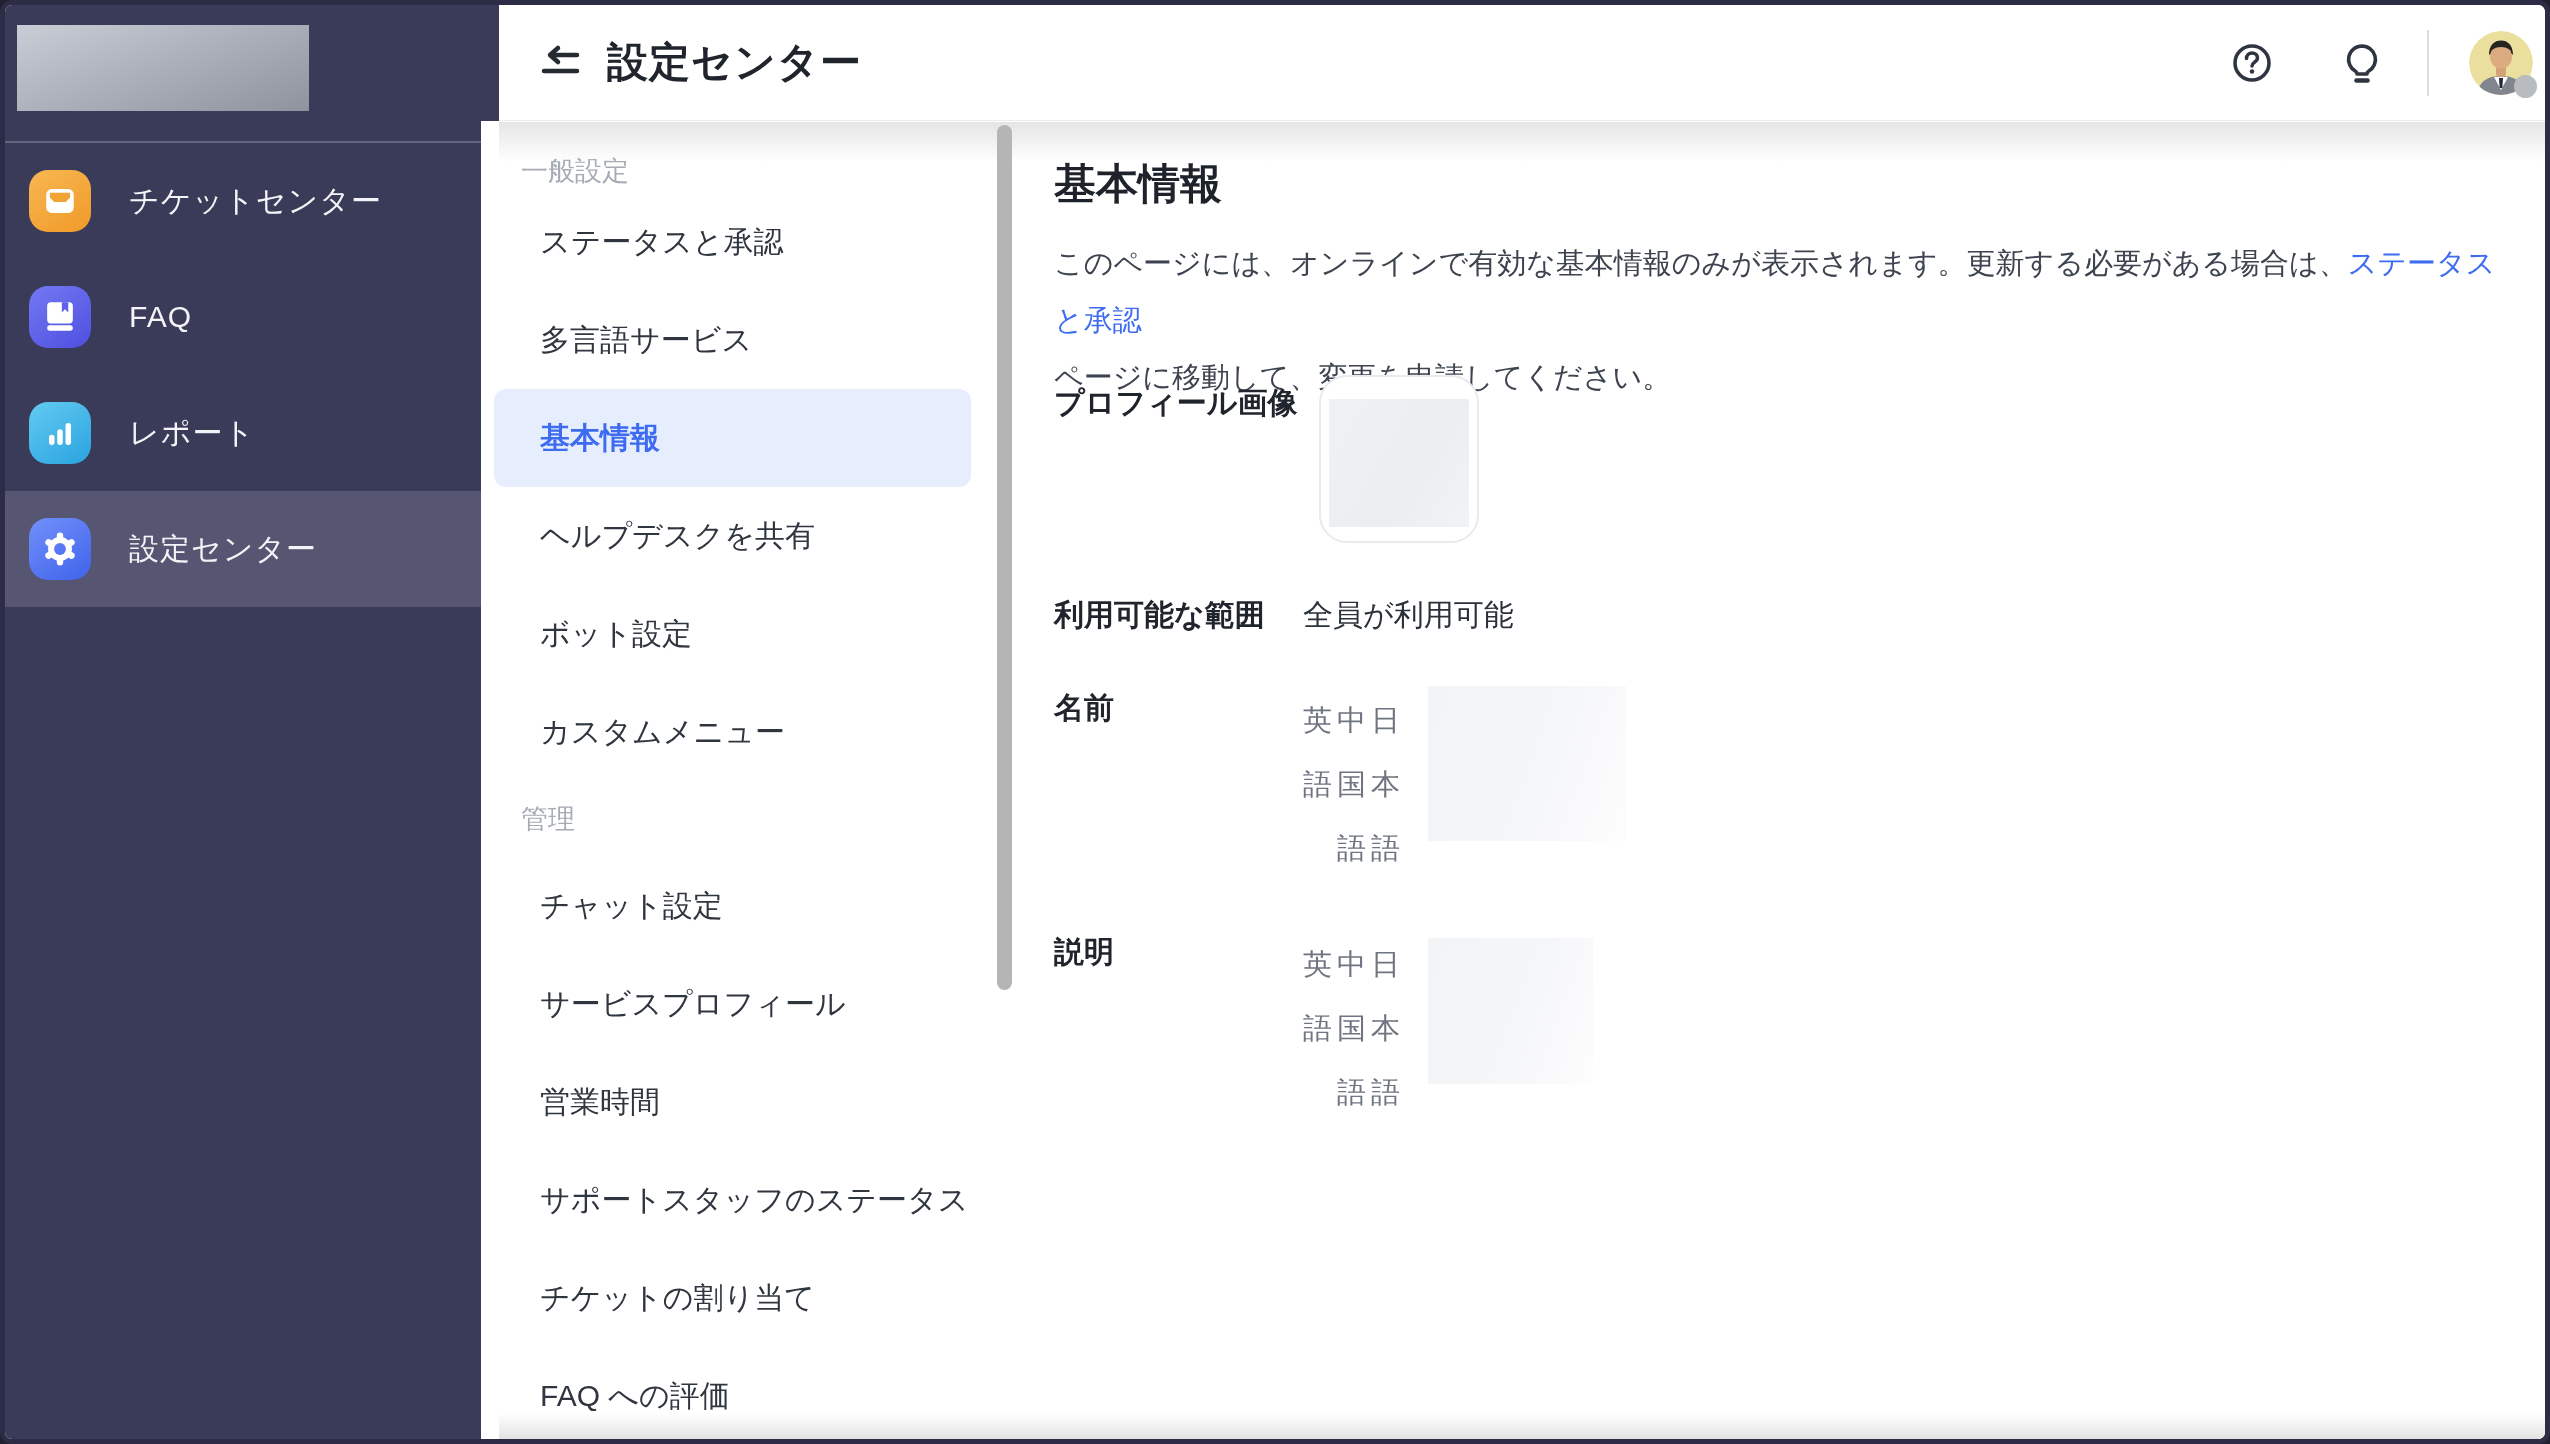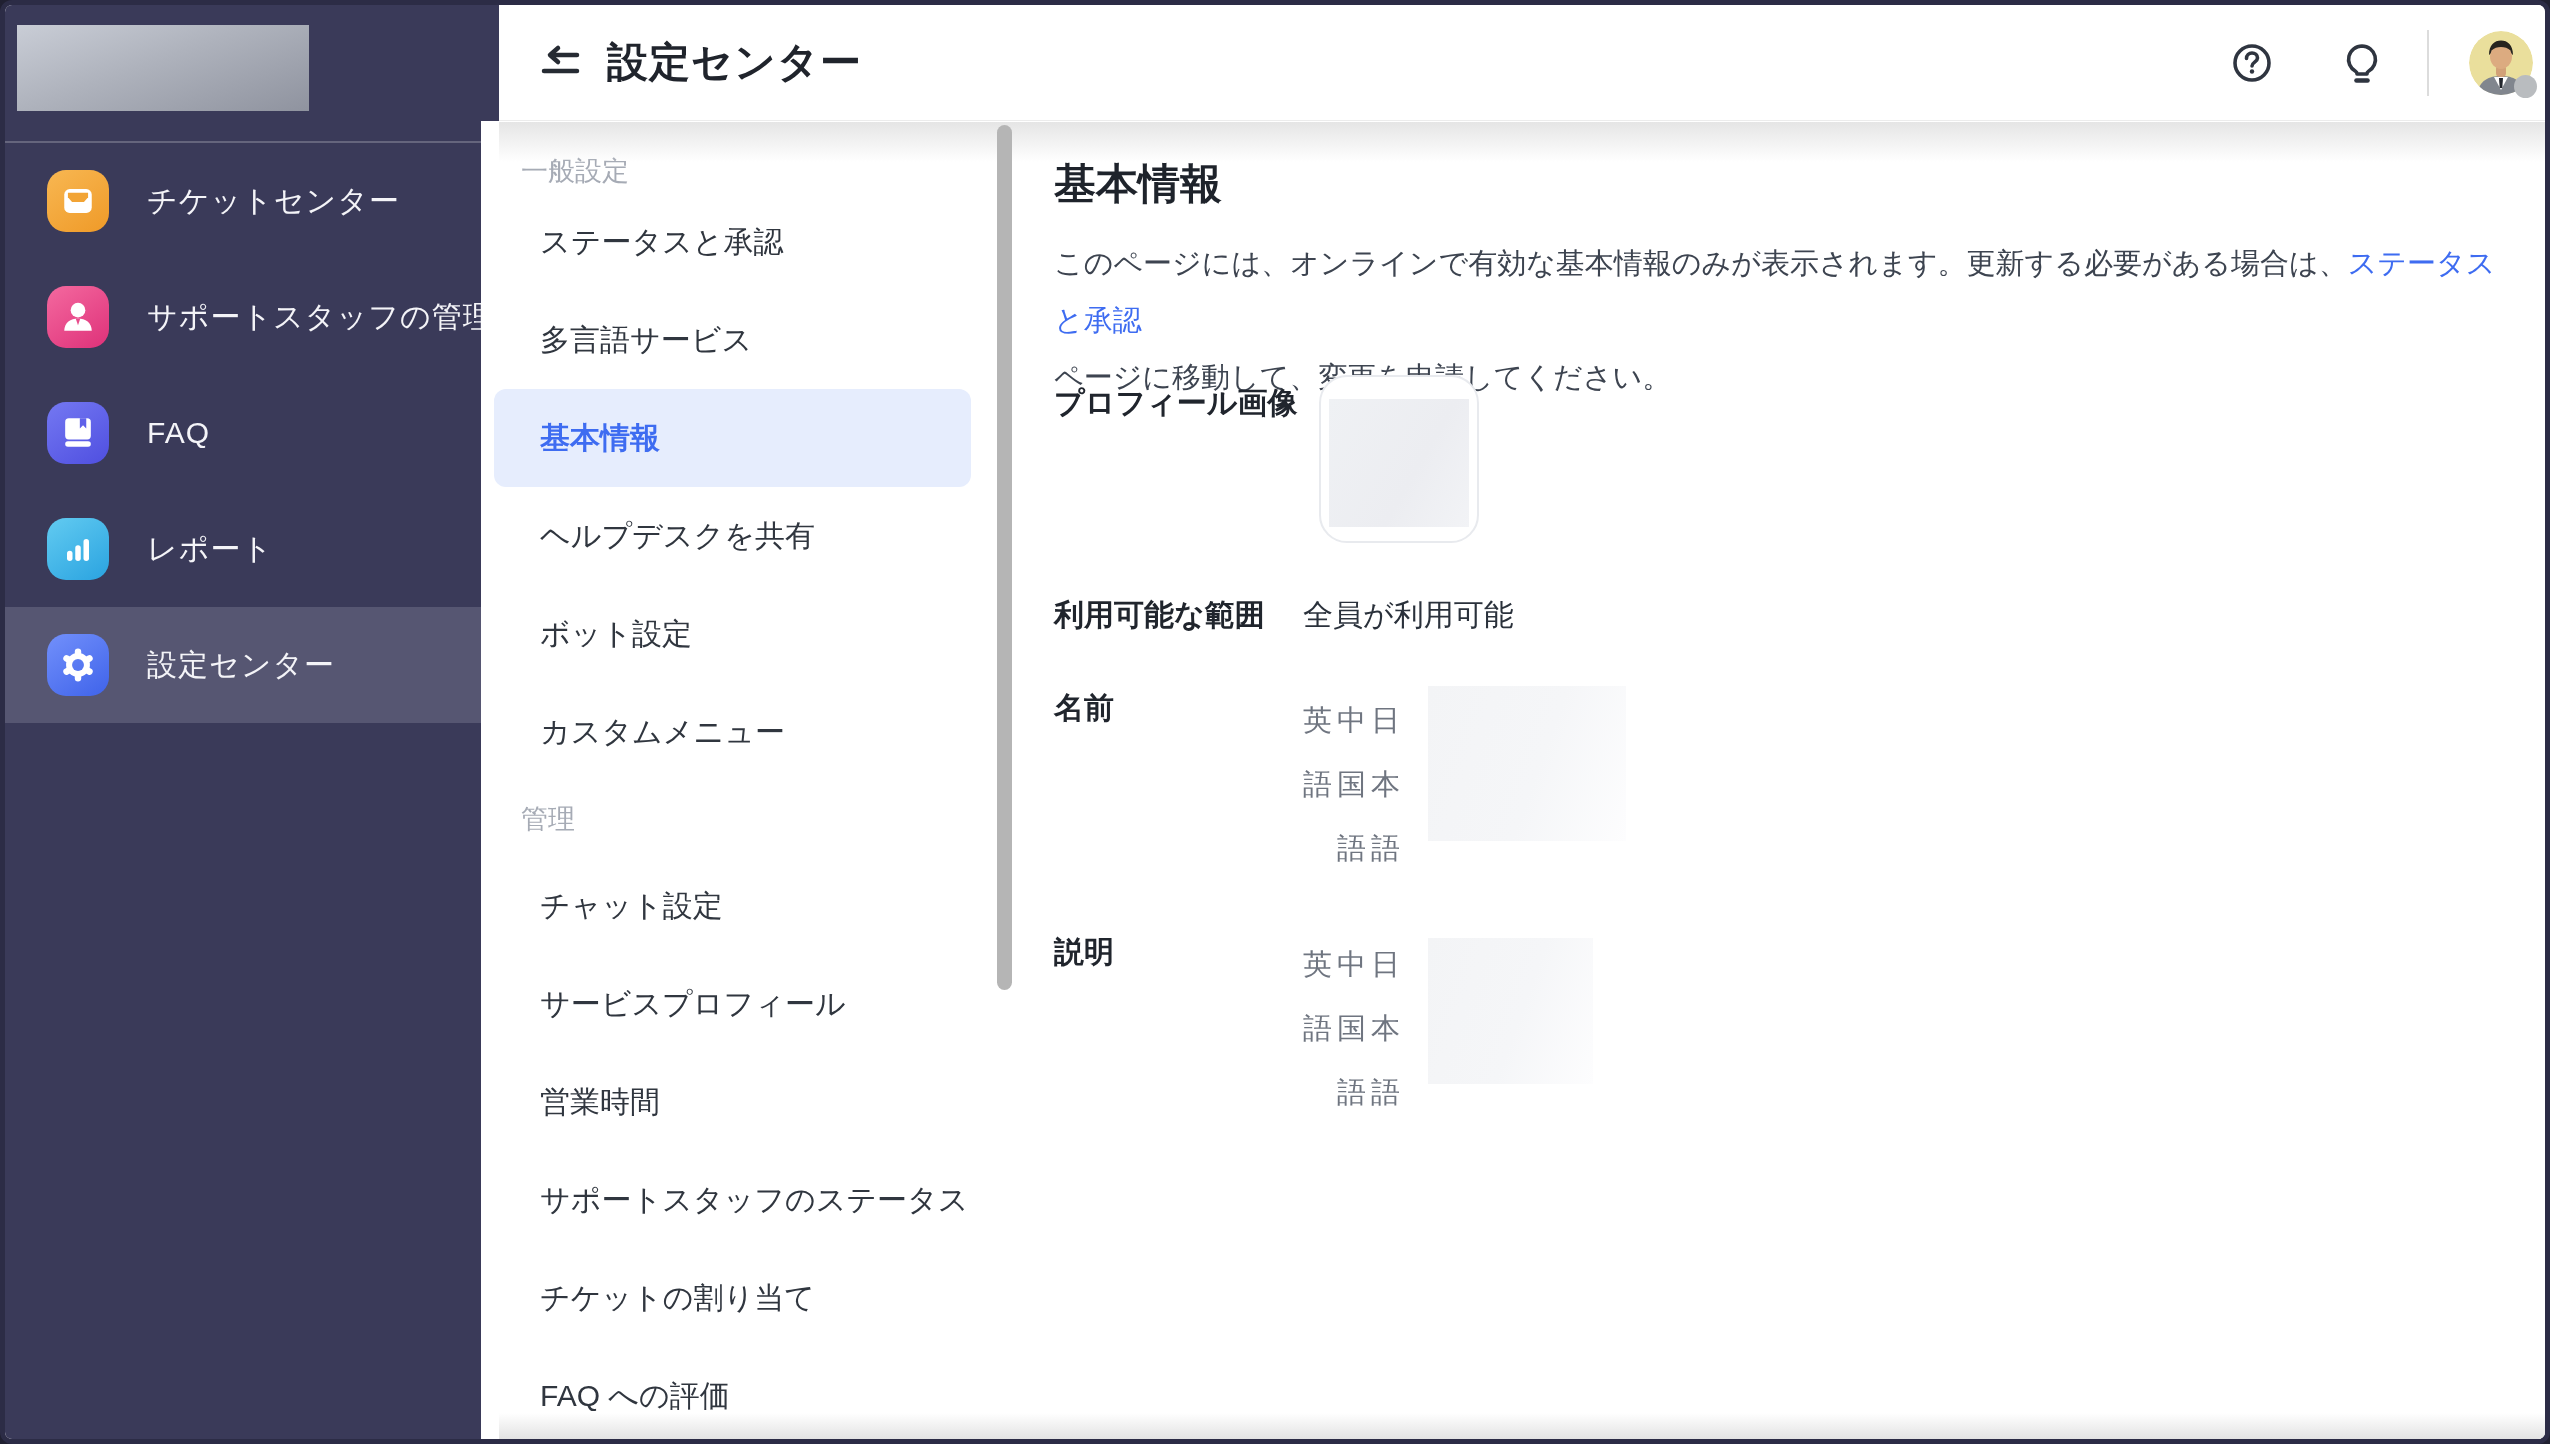--- a/index.html
+++ b/index.html
@@ -24,21 +24,21 @@
     position:absolute; left:12px; top:20px; width:292px; height:86px;
     background:linear-gradient(160deg,#c9cdd6 0%,#aeb2bc 45%,#8f939f 100%);
   }
   .sidebar-divider {
     position:absolute; left:0; top:136px; width:100%; height:2px;
     background:rgba(255,255,255,0.22);
   }
   .side-nav { position:absolute; top:138px; left:0; width:100%; }
   .side-item {
     height:116px; display:flex; align-items:center;
-    padding-left:42px; gap:38px; cursor:pointer;
+    padding-left:24px; gap:38px; cursor:pointer;
   }
   .side-item.sel { background:#565672; }
   .side-item .label { color:#f4f4f8; font-size:30px; letter-spacing:1px; }
   .app-icon {
     width:62px; height:62px; border-radius:19px; flex:0 0 62px;
     display:flex; align-items:center; justify-content:center;
   }
   .app-icon svg { width:44px; height:44px; }
   .ic-ticket   { background:linear-gradient(145deg,#f8b752 0%,#ef9a28 100%); }
   .ic-staff    { background:linear-gradient(145deg,#f4699f 0%,#de3179 100%); }
@@ -144,30 +144,20 @@
       <div class="side-item">
         <span class="app-icon ic-ticket">
           <svg viewBox="0 0 48 48">
               <rect x="9" y="11" width="30" height="26" rx="6" fill="#fff"></rect>
               <path d="M13 15 h22 v5 l-4.5 5 h-13 L13 20 z" fill="#f2a435"></path>
             </svg>
         </span>
         <span class="label">チケットセンター</span>
       </div>
 
-      <div class="side-item">
-        <span class="app-icon ic-staff">
-          <svg viewBox="0 0 48 48">
-              <circle cx="24" cy="16.5" r="8" fill="#fff"></circle>
-              <path d="M9 39 c0-9 7-13.5 15-13.5 s15 4.5 15 13.5 z" fill="#fff"></path>
-              <polygon points="21.5,25.5 26.5,25.5 24,33" fill="#e84b8c"></polygon>
-            </svg>
-        </span>
-        <span class="label">サポートスタッフの管理</span>
-      </div>
 
       <div class="side-item">
         <span class="app-icon ic-faq">
           <svg viewBox="0 0 48 48">
               <rect x="10" y="8" width="28" height="23" rx="4" fill="#fff"></rect>
               <polygon points="26,8 33,8 33,19 29.5,15.5 26,19" fill="#5f61e9"></polygon>
               <rect x="10" y="33" width="28" height="6" rx="3" fill="#fff"></rect>
             </svg>
         </span>
         <span class="label">FAQ</span>

